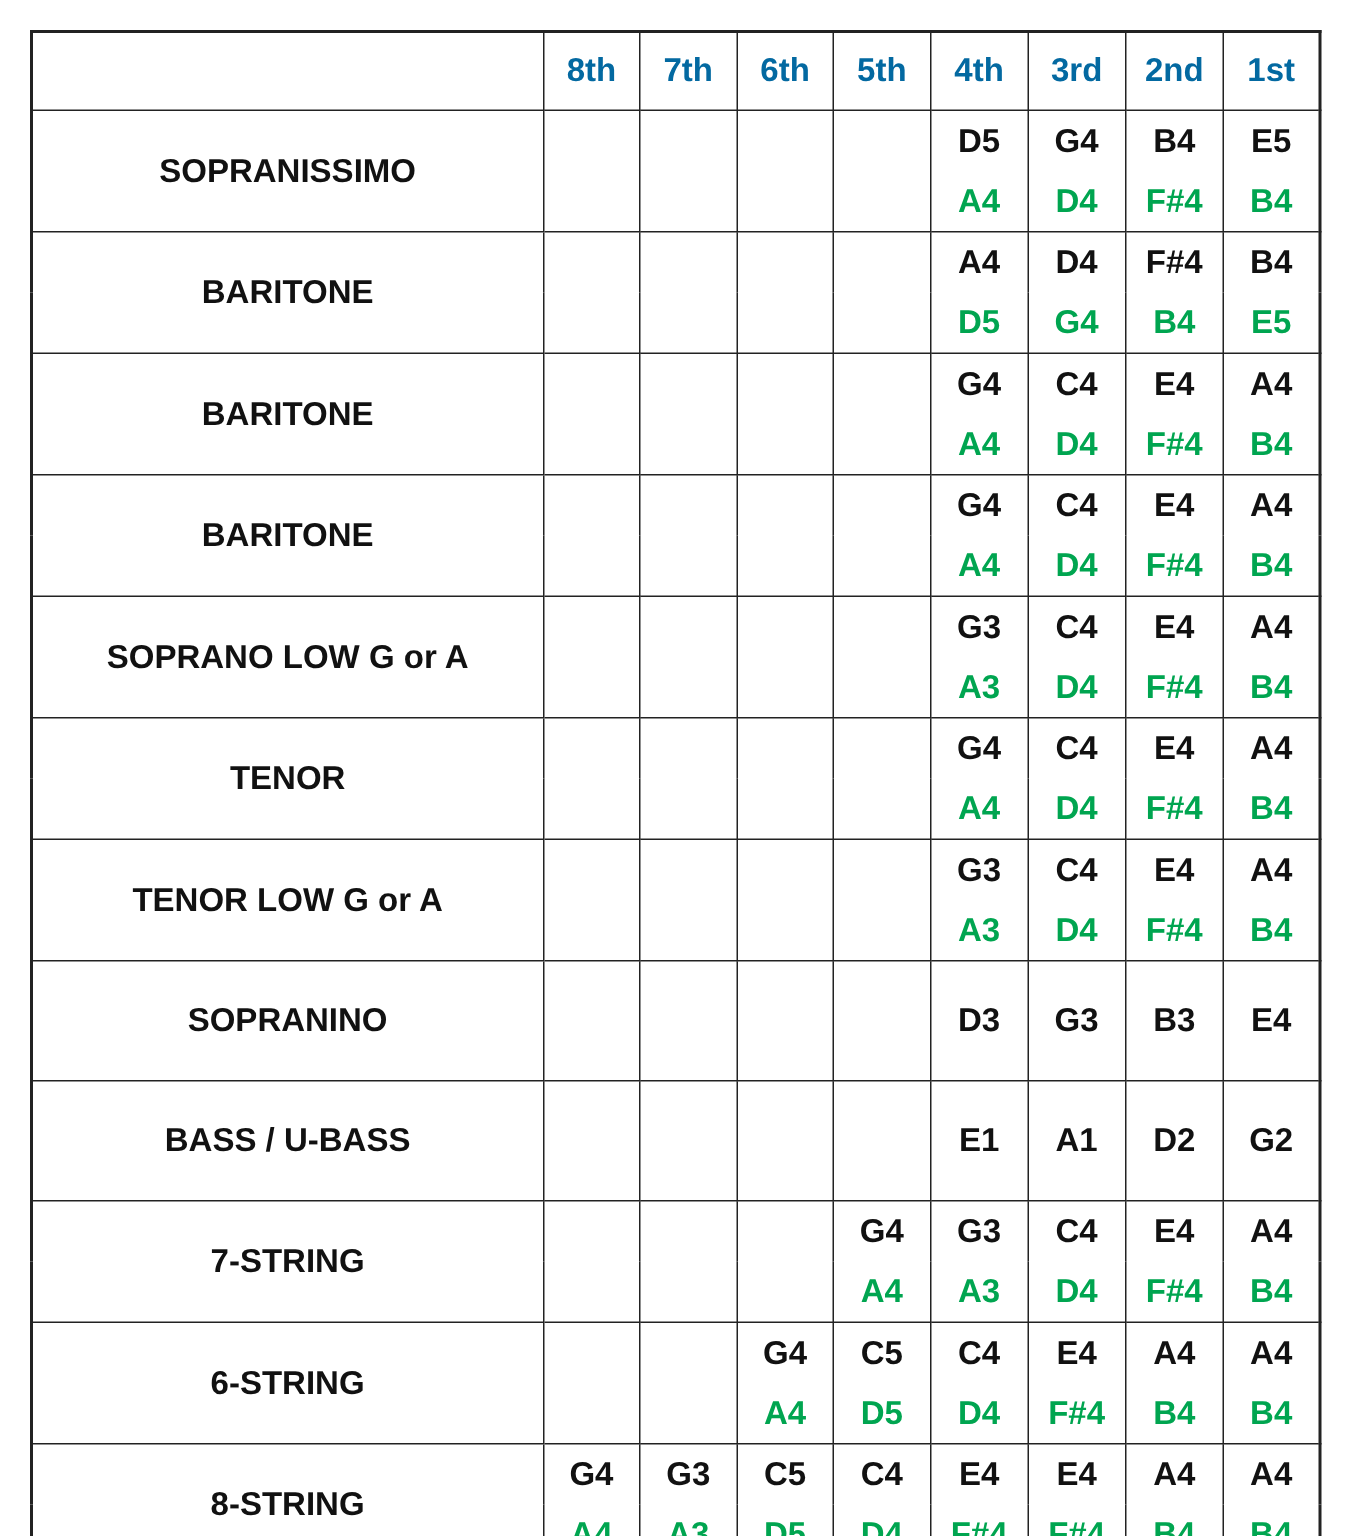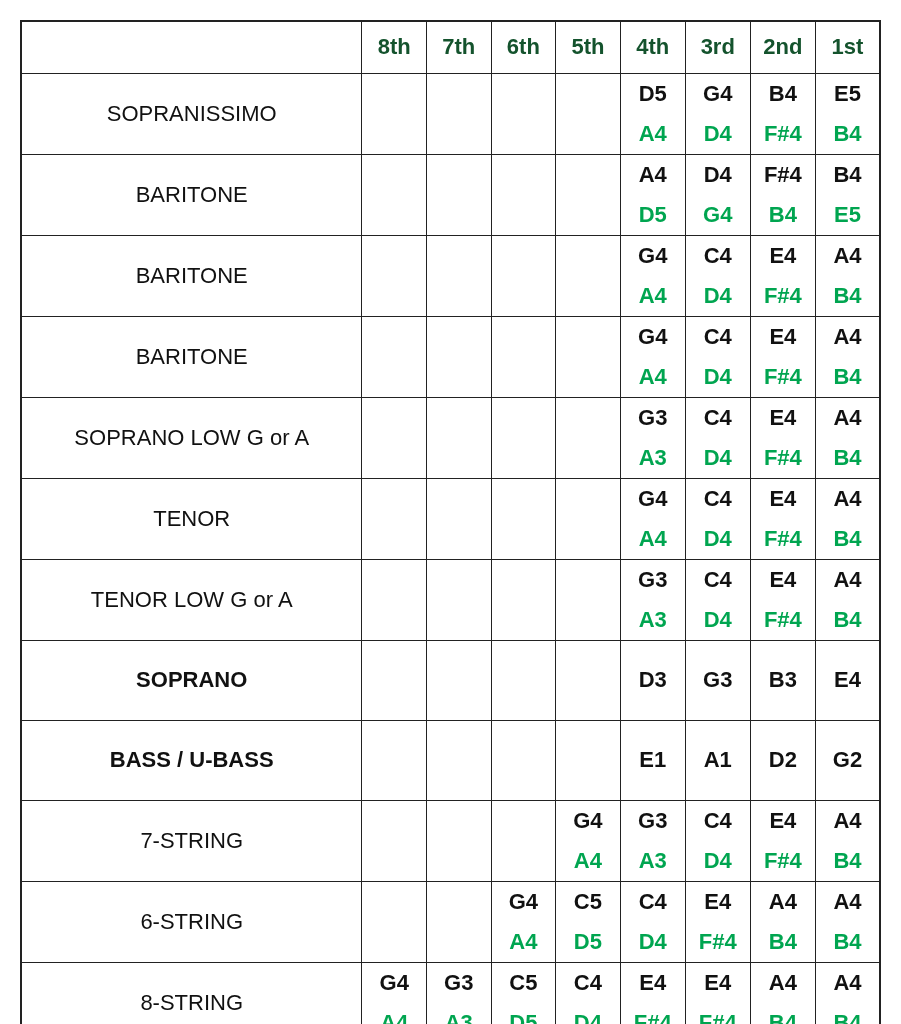--- a/index.html
+++ b/index.html
@@ -24,21 +24,21 @@
     }
     th, td {
       border: 1.5px solid #222;
       text-align: center;
       vertical-align: middle;
       padding: 0;
     }
     thead th {
       font-size: 22px;
       font-weight: bold;
-      color: #14532d;
+      color: #0369a1;
       height: 52px;
       width: 68px;
       margin-top: 24px;
     }
     thead th.name-col {
       width: 360px;
     }
     .name-cell {
       font-size: 22px;
       font-weight: 900;
@@ -67,21 +67,21 @@
       border-bottom: none;
     }
     tr.group-bottom td, tr.group-bottom th {
       border-top: none;
     }
     tr.single-row td {
       height: 80px;
     }
     .name-cell-double {
       font-size: 22px;
-      font-weight: 400;
+      font-weight: 700;
       color: #111;
       text-align: center;
     }
   </style>
 </head>
 <body>
 
 <div class="table-wrapper">
   <table>
     <thead>
@@ -241,21 +241,21 @@
           <td class="val-empty"></td>
           <td class="val-empty"></td>
           <td class="val-empty"></td>
           <td class="val-empty"></td>
           <td class="val-green">A3</td>
           <td class="val-green">D4</td>
           <td class="val-green">F#4</td>
           <td class="val-green">B4</td>
         </tr>
         <tr class="single-row">
-          <td class="name-cell">SOPRANO</td>
+          <td class="name-cell">SOPRANINO</td>
           <td></td>
           <td></td>
           <td></td>
           <td></td>
           <td class="val-black">D3</td>
           <td class="val-black">G3</td>
           <td class="val-black">B3</td>
           <td class="val-black">E4</td>
         </tr>
         <tr class="single-row">

